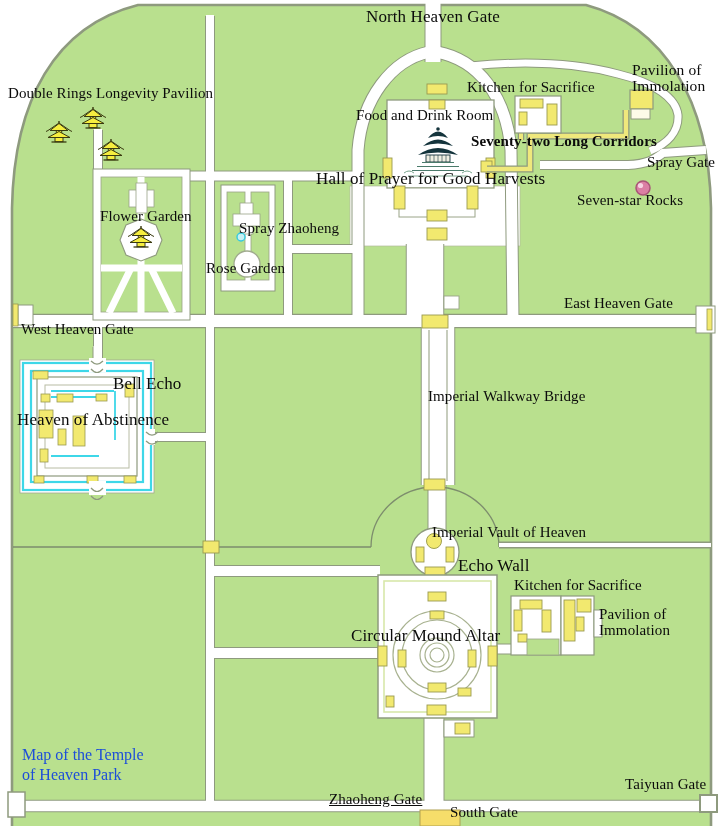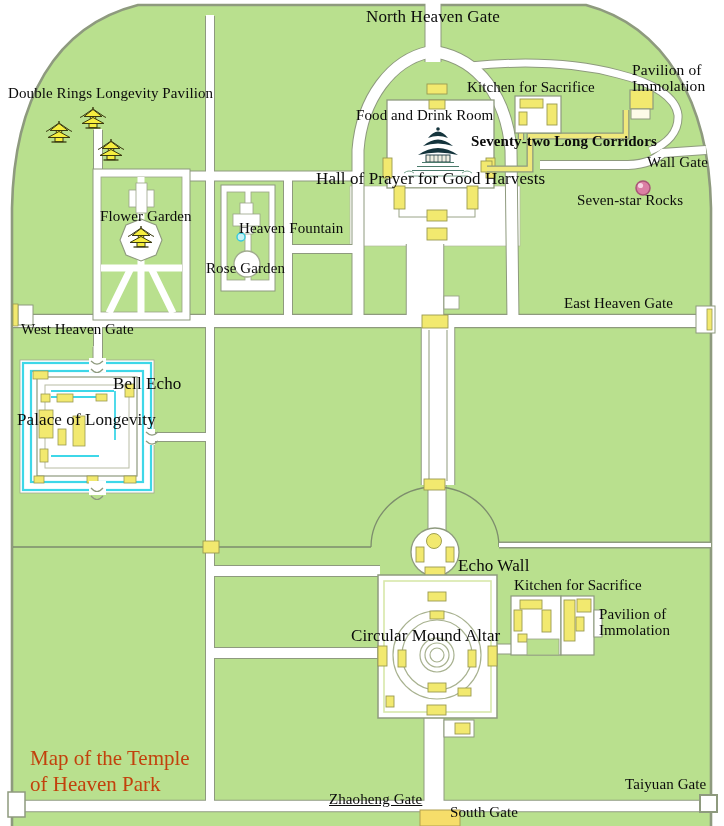--- a/index.html
+++ b/index.html
@@ -10,23 +10,22 @@
     padding-left:26px;
   }
   #map-svg { position:absolute; left:0; top:0; }
   .lbl {
     position:absolute; color:#0b0b0b; font-size:15px; line-height:1.04;
     white-space:pre-line; letter-spacing:0.1px;
   }
   .lbl-sm { font-size:15.5px; }
   .lbl-lg { font-size:17px; }
   .title {
-    position:absolute; color:#c2410c; font-size:21px; line-height:1.25;
+    position:absolute; color:#1d4ed8; font-size:16px; line-height:1.25;
     white-space:pre-line;
-    margin-left:8px;
   }
 </style>
 </head>
 <body>
 
 <div id="stage">
 
 <svg id="map-svg" width="724" height="826" viewBox="0 0 724 826">
 
   <defs>
@@ -278,30 +277,32 @@
   <use href="#pavilion" x="100" y="139"></use>
 </svg>
 
   <div class="lbl lbl-lg" style="left:366px; top:8px;">North Heaven Gate</div>
   <div class="lbl" style="left:8px; top:86px;">Double Rings Longevity Pavilion</div>
   <div class="lbl lbl-sm" style="left:632px; top:62px;">Pavilion of
 Immolation</div>
   <div class="lbl" style="left:467px; top:80px;">Kitchen for Sacrifice</div>
   <div class="lbl" style="left:356px; top:108px;">Food and Drink Room</div>
   <div class="lbl" style="left:471px; top:134px;font-weight:bold;">Seventy-two Long Corridors</div>
-  <div class="lbl" style="left:647px; top:155px;">Wall Gate</div>
+  <div class="lbl" style="left:647px; top:155px;">Spray Gate</div>
   <div class="lbl lbl-lg" style="left:316px; top:170px;">Hall of Prayer for Good Harvests</div>
   <div class="lbl" style="left:577px; top:193px;">Seven-star Rocks</div>
   <div class="lbl" style="left:100px; top:209px;">Flower Garden</div>
-  <div class="lbl" style="left:239px; top:221px;">Heaven Fountain</div>
+  <div class="lbl" style="left:239px; top:221px;">Spray Zhaoheng</div>
   <div class="lbl" style="left:206px; top:261px;">Rose Garden</div>
   <div class="lbl" style="left:564px; top:296px;">East Heaven Gate</div>
   <div class="lbl" style="left:21px; top:322px;text-align:center;">West Heaven Gate</div>
   <div class="lbl lbl-lg" style="left:113px; top:375px;">Bell Echo</div>
-  <div class="lbl lbl-lg" style="left:17px; top:411px;">Palace of Longevity</div>
+  <div class="lbl" style="left:428px; top:389px;">Imperial Walkway Bridge</div>
+  <div class="lbl lbl-lg" style="left:17px; top:411px;">Heaven of Abstinence</div>
+  <div class="lbl" style="left:432px; top:525px;">Imperial Vault of Heaven</div>
   <div class="lbl lbl-lg" style="left:458px; top:557px;">Echo Wall</div>
   <div class="lbl" style="left:514px; top:578px;">Kitchen for Sacrifice</div>
   <div class="lbl lbl-lg" style="left:351px; top:627px;">Circular Mound Altar</div>
   <div class="lbl" style="left:599px; top:607px;">Pavilion of
 Immolation</div>
   <div class="title" style="left:22px; top:745px;">Map of the Temple
 of Heaven Park</div>
   <div class="lbl" style="left:329px; top:792px;text-decoration:underline;">Zhaoheng Gate</div>
   <div class="lbl" style="left:450px; top:805px;">South Gate</div>
   <div class="lbl" style="left:609px; top:777px;margin-left:16px;">Taiyuan Gate</div>

